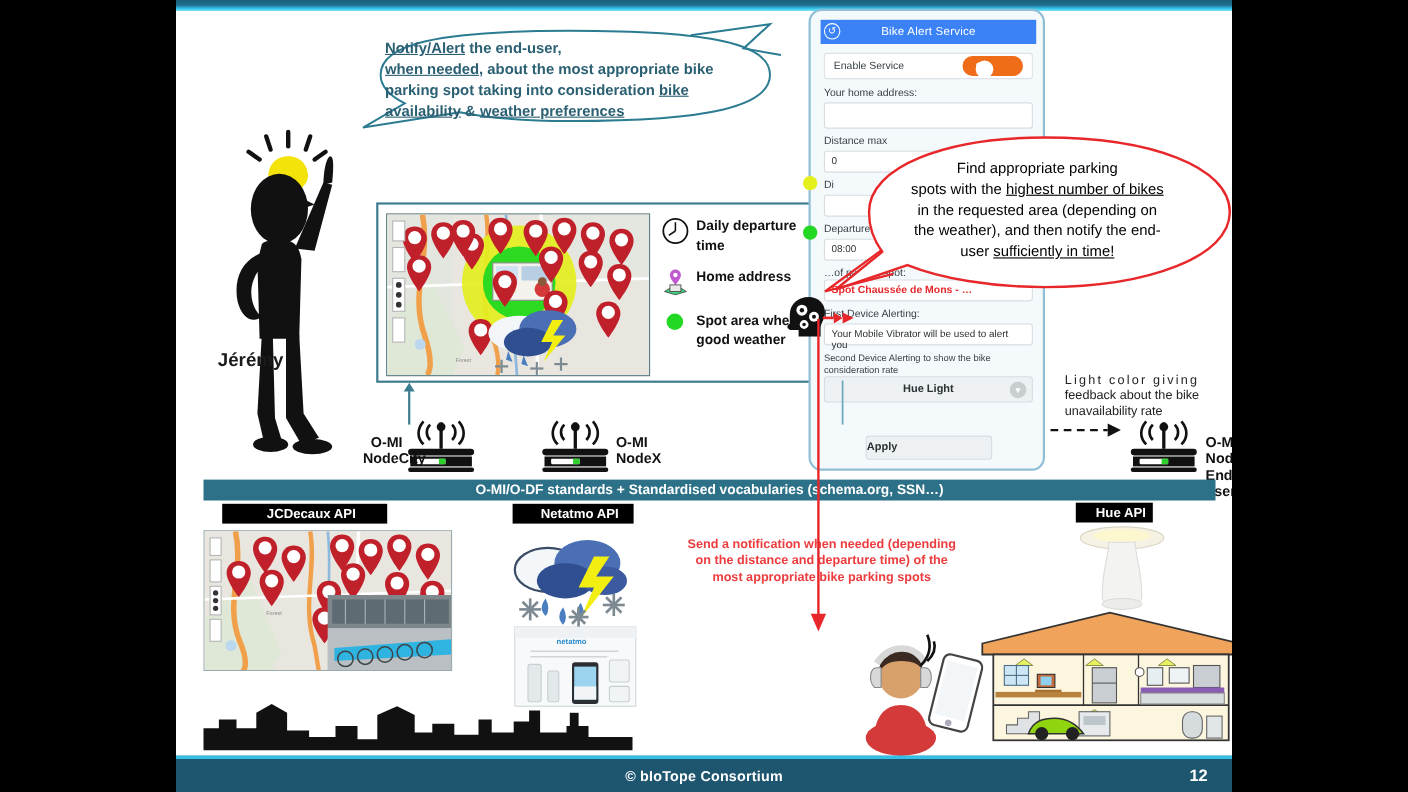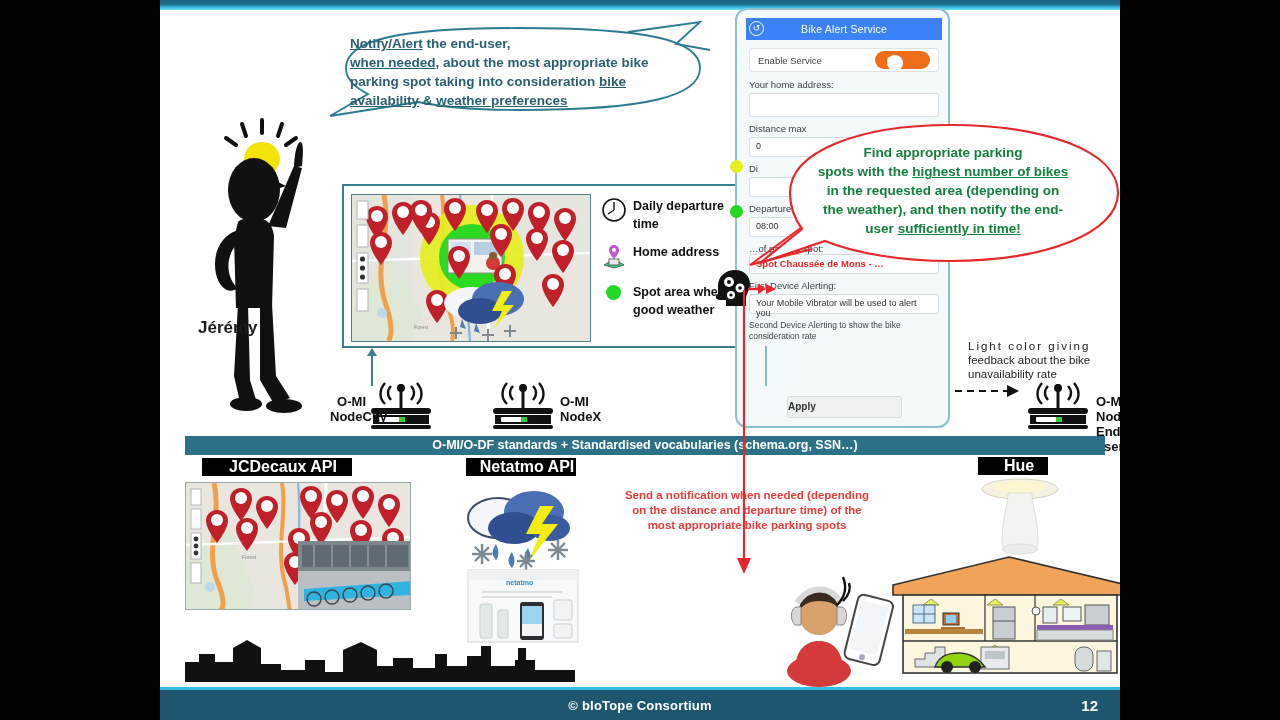--- a/index.html
+++ b/index.html
@@ -127,36 +127,36 @@
     position: absolute; left: 50px; bottom: 8px; width: 115px; height: 22px;
     background: #eef1f3; border: 1px solid #d6dde1; border-radius: 3px;
     text-align: left; line-height: 20px; font-size: 10px; font-weight: bold; color: #2b3033;
   }
   .sidedot { position: absolute; width: 13px; height: 13px; border-radius: 50%; }
 
   
   .ellipse-callout { position: absolute; left: 590px; top: 115px; width: 375px; height: 155px; }
   .ellipse-text {
     position: absolute; left: 48px; top: 28px; width: 290px; text-align: center;
-    color: #15803d; font-weight: bold; font-size: 13.5px; line-height: 19px;
+    color: #000000; font-weight: normal; font-size: 13.5px; line-height: 19px;
   }
 
   
   .node { position: absolute; width: 72px; height: 46px; }
   .node-label { position: absolute; font-size: 13px; font-weight: bold; color: #111; line-height: 15px; }
 
   
   .std-bar {
     position: absolute; left: 25px; top: 436px; width: 920px; height: 19px;
     background: #2d7188; color: #fff; font-size: 12.5px; font-weight: bold;
     text-align: center; line-height: 19px;
   }
   .api-tag {
     position: absolute; background: #000; color: #fff; font-weight: bold;
-    font-size: 16px; text-align: center; line-height: 18px; height: 18px; padding-left: 12px;
+    font-size: 12px; text-align: center; line-height: 18px; height: 18px; padding-left: 12px;
   }
 
   
   .notif-text {
     position: absolute; left: 462px; top: 488px; width: 250px; text-align: center;
     color: #ec3c3e; font-size: 11.5px; font-weight: bold; line-height: 15px;
   }
   .light-text {
     position: absolute; left: 808px; top: 339px; width: 140px;
     color: #222; font-size: 11.5px; line-height: 14px;
@@ -426,20 +426,24 @@
           <div class="spot-field">Spot Chaussée de Mons - …</div>
         </div>
 
         <div class="fgroup">
           <div class="lbl">First Device Alerting:</div>
           <div class="field">Your Mobile Vibrator will be used to alert you</div>
         </div>
 
         <div class="fgroup">
           <div class="lbl-small">Second Device Alerting to show the bike consideration rate</div>
+          <div class="hue-btn">
+            <span>Hue Light</span>
+            <span class="hue-chev">▾</span>
+          </div>
         </div>
       </div>
 
       <div class="apply-btn">Apply</div>
 
       <span class="sidedot" style="left:-7px;top:150px;background:#e4ef1e"></span>
       <span class="sidedot" style="left:-7px;top:195px;background:#22d822"></span>
     </div>
 
     <span style="position:absolute;left:554px;top:268px">

